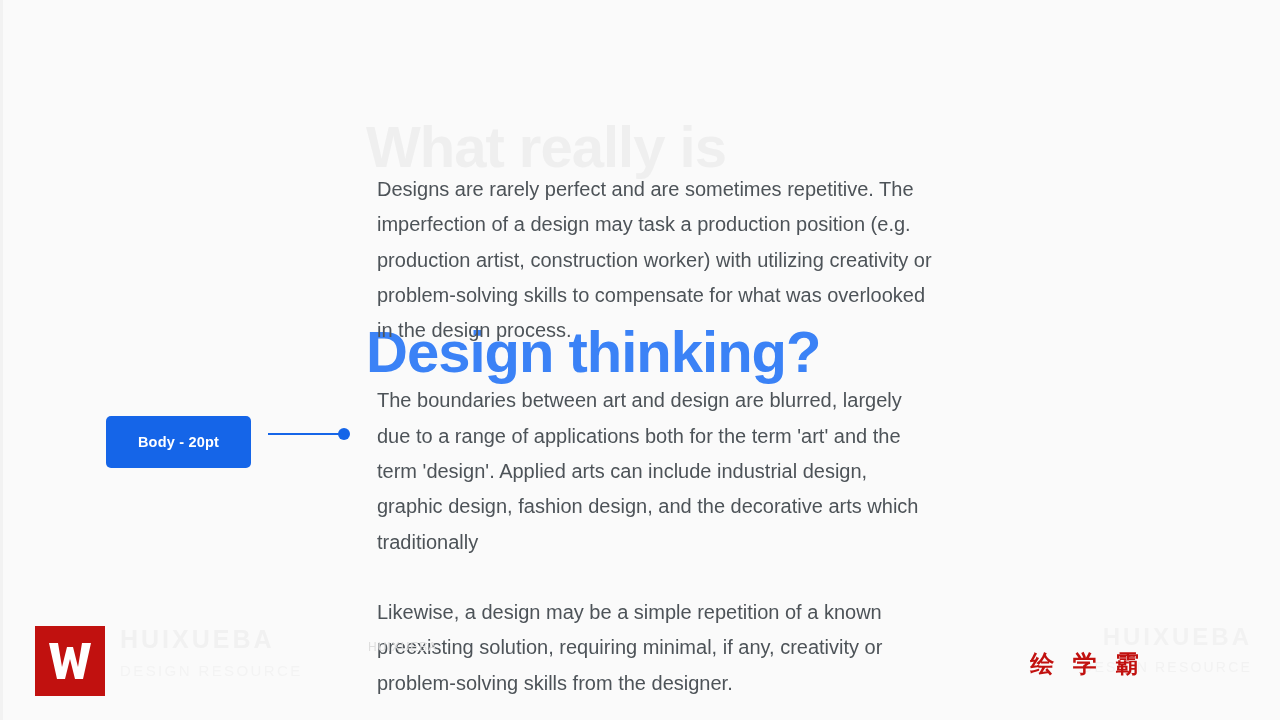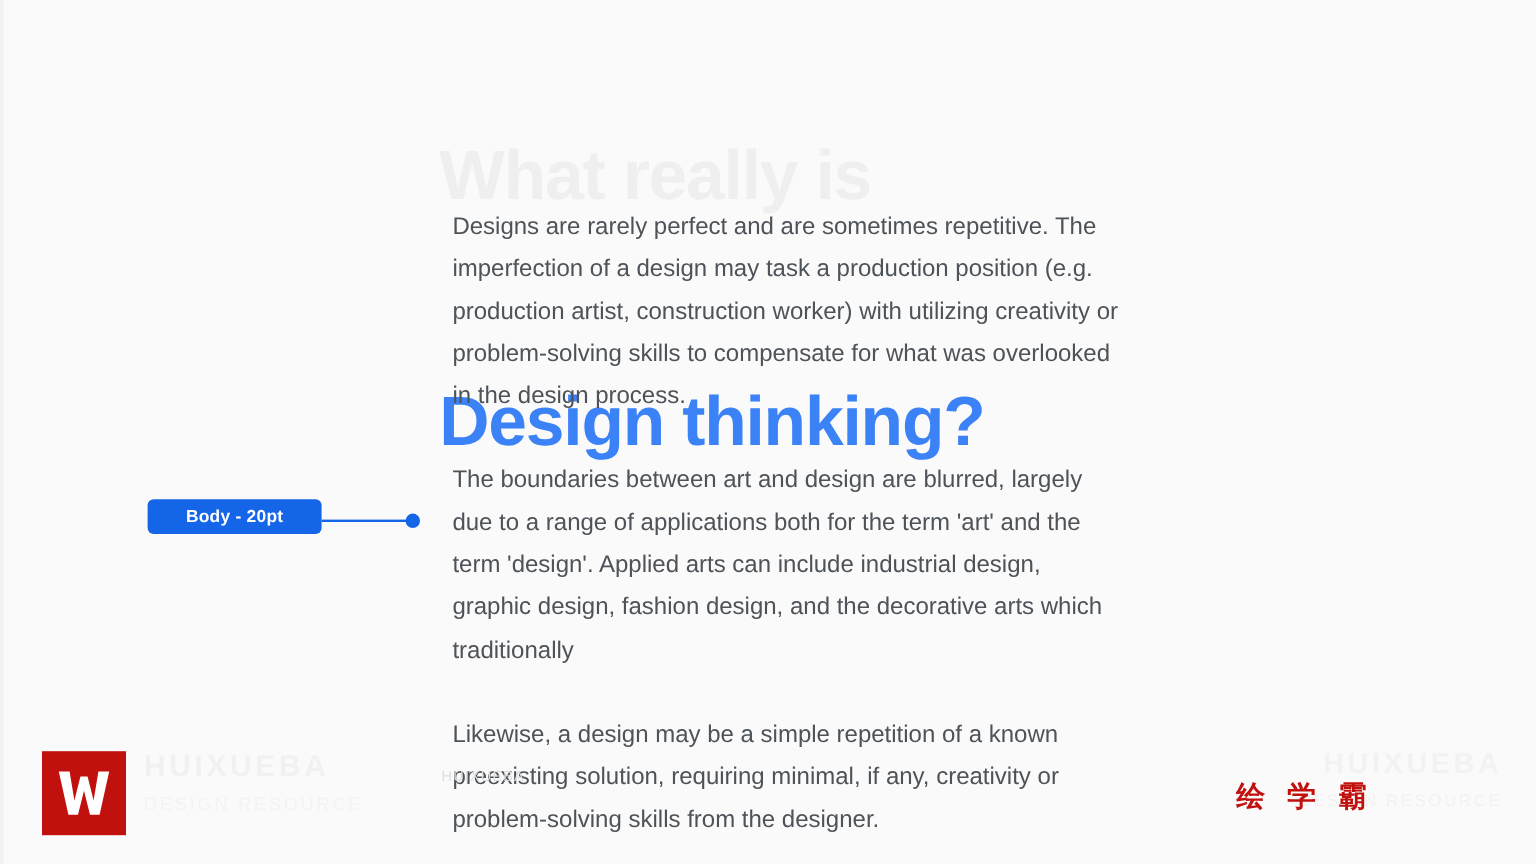--- a/index.html
+++ b/index.html
@@ -48,24 +48,24 @@
     font-family: "Liberation Sans", sans-serif;
   }
   .body-copy p {
     margin: 0 0 35px 0;
   }
   .body-copy p:last-child { margin-bottom: 0; }
 
   
   .callout {
     position: absolute;
-    left: 123px;
+    left: 106px;
     top: 416px;
     width: 145px;
-    height: 29px;
+    height: 52px;
     background: #1565e8;
     border-radius: 5px;
     display: flex;
     align-items: center;
     justify-content: center;
   }
   .callout-label {
     color: #ffffff;
     font-size: 14.5px;
     font-weight: bold;

